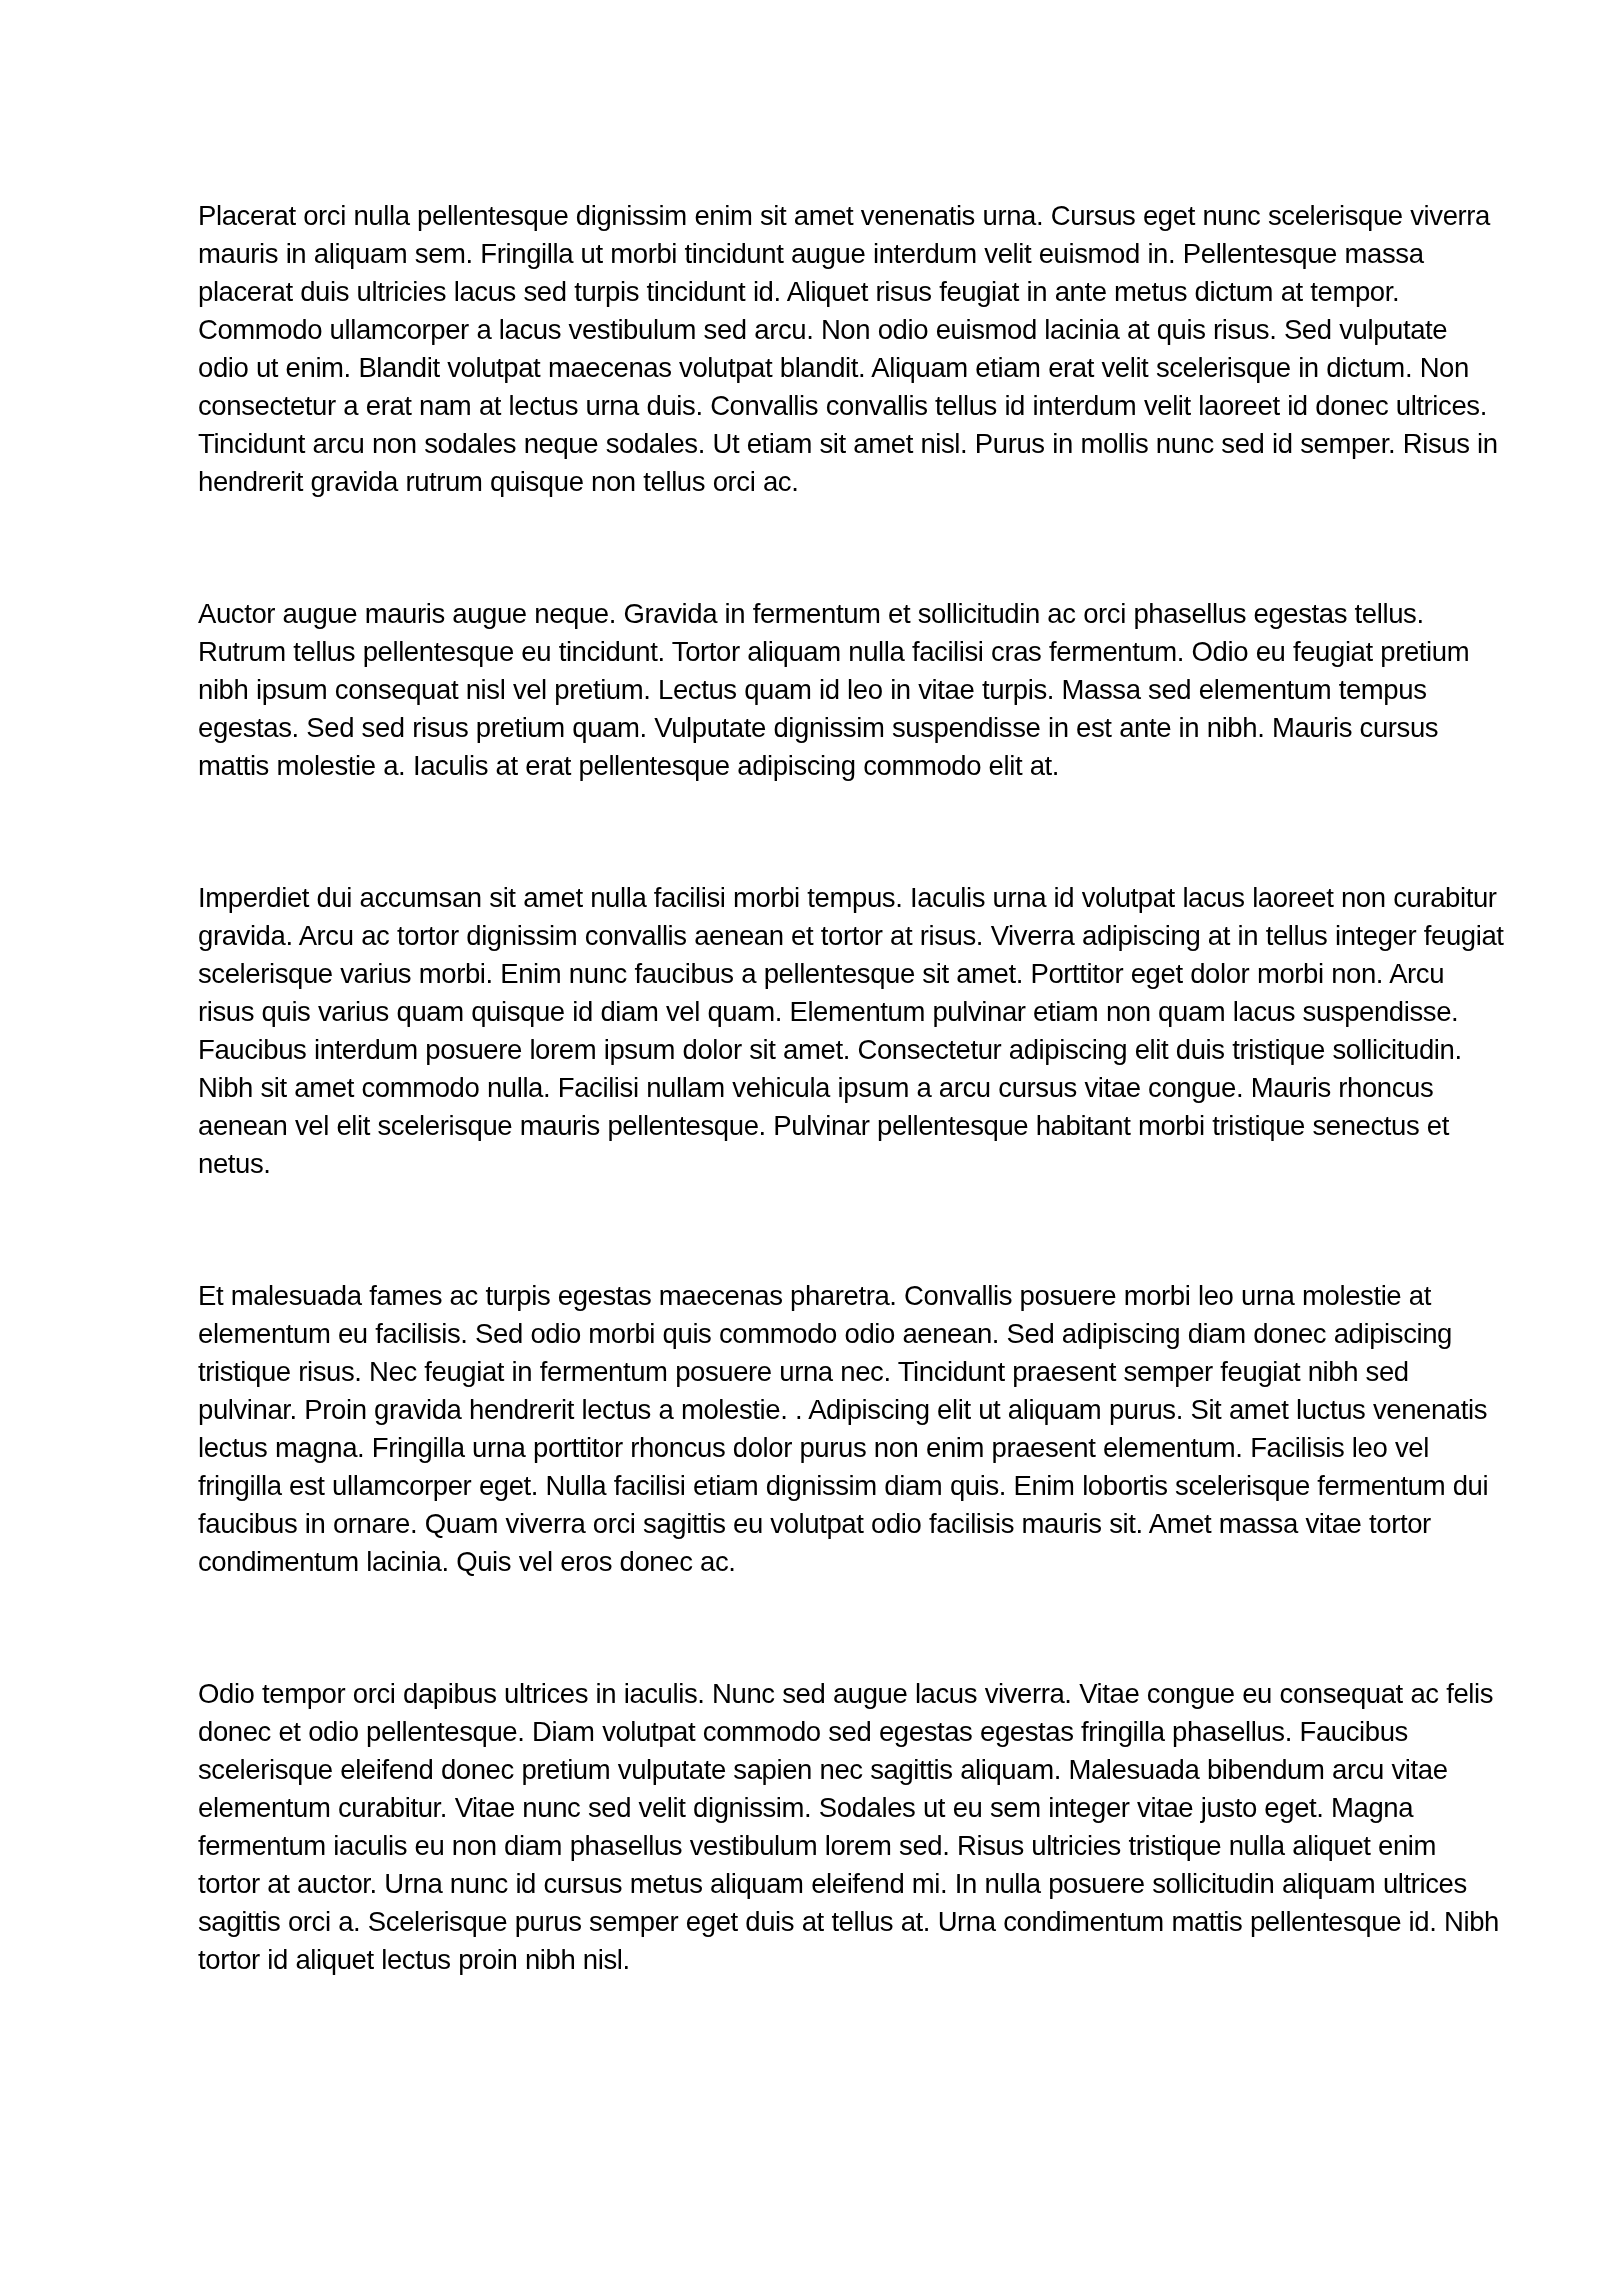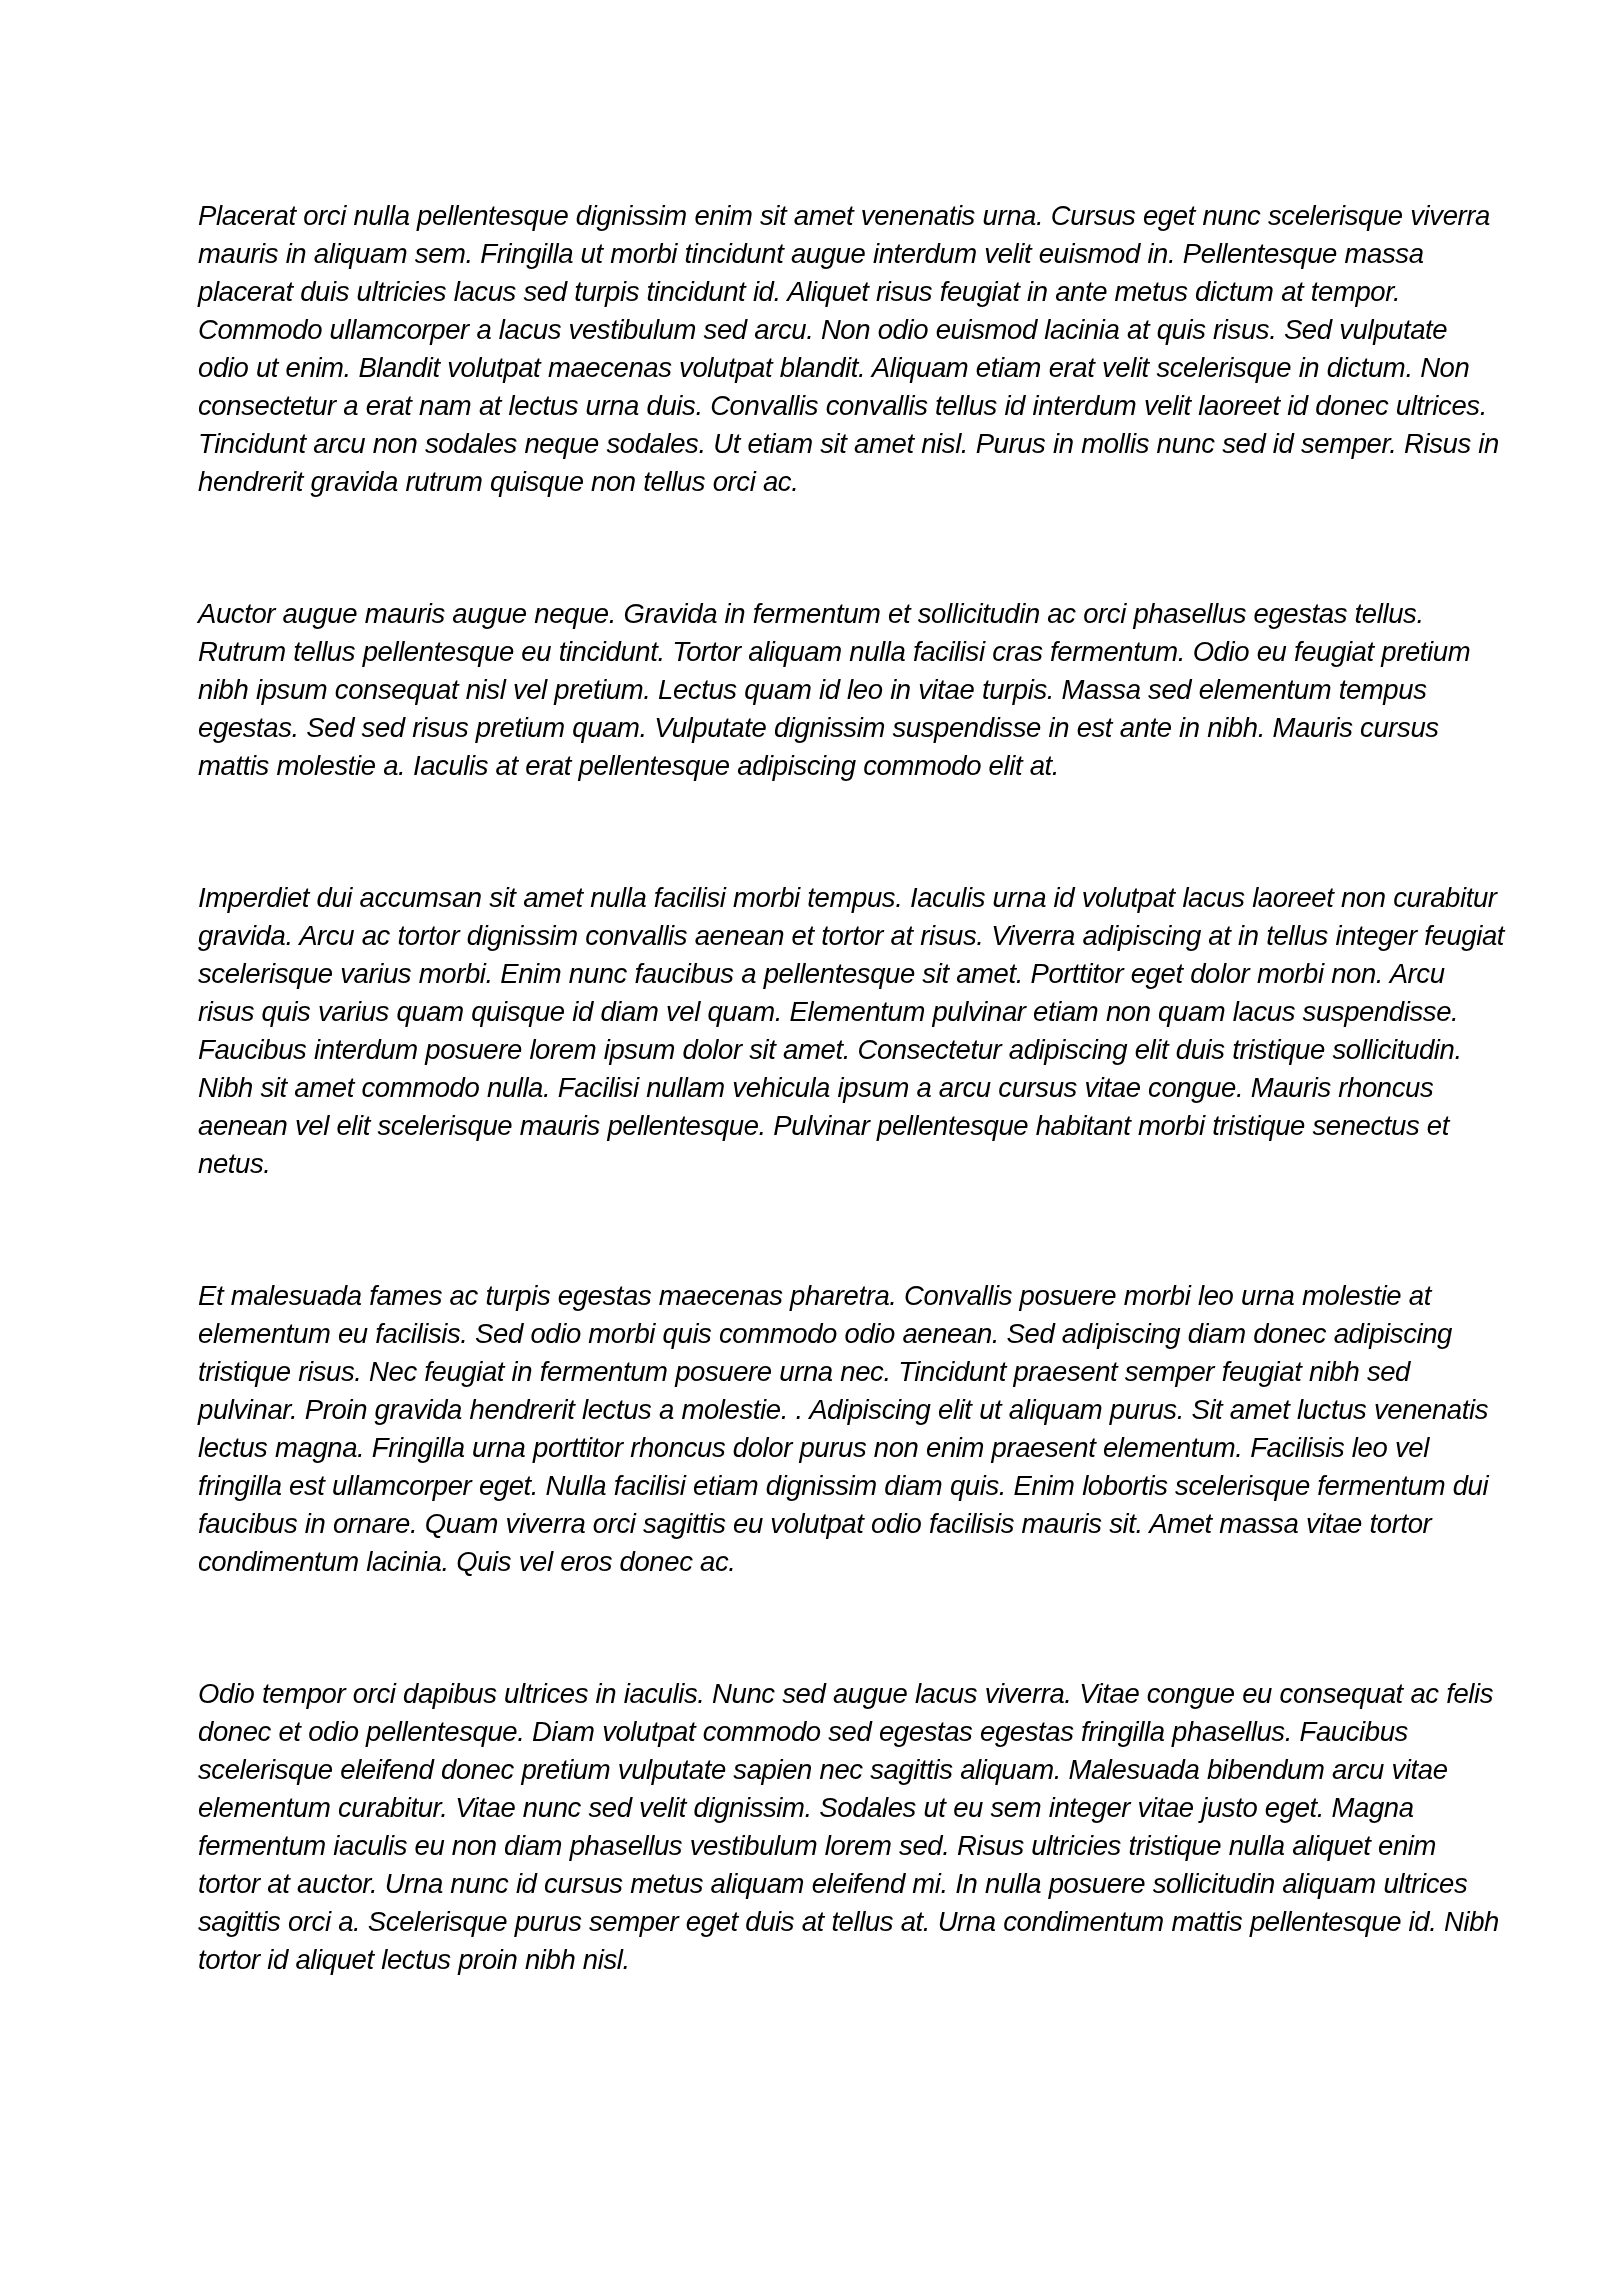--- a/index.html
+++ b/index.html
@@ -11,21 +11,20 @@
     position: relative;
     box-sizing: border-box;
     width: 1623px;
     height: 2295px;
     background: #ffffff;
     overflow: hidden;
   }
   .page-inner {
     box-sizing: border-box;
     padding: 197px 118px 0 198px;
-    font-style: italic;
   }
   p.doc-para {
     margin: 0 0 94px 0;
     font-family: "Liberation Sans", sans-serif;
     font-size: 27.5px;
     line-height: 38px;
     letter-spacing: -0.4px;
     color: #000000;
     text-align: left;
     word-spacing: 0.3px;

